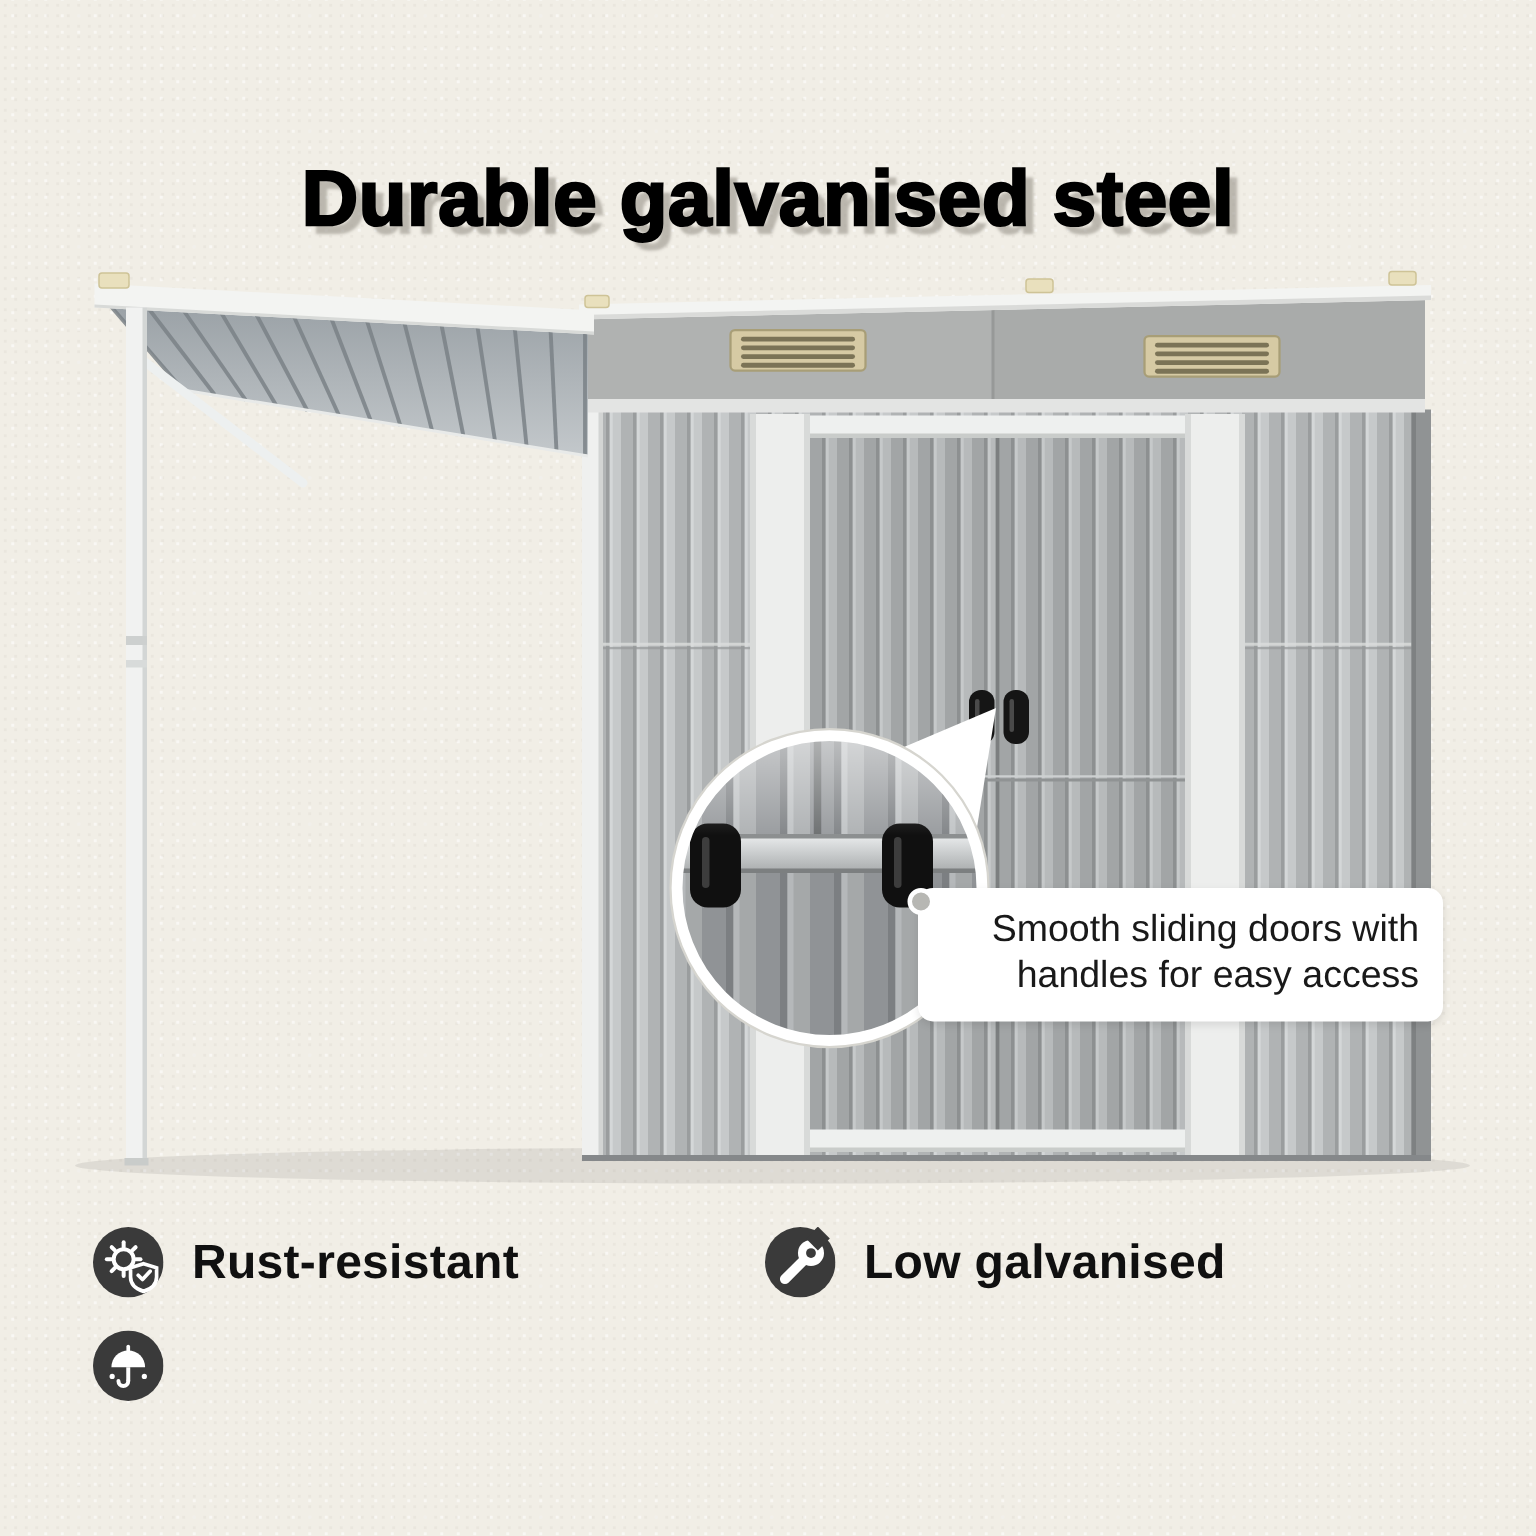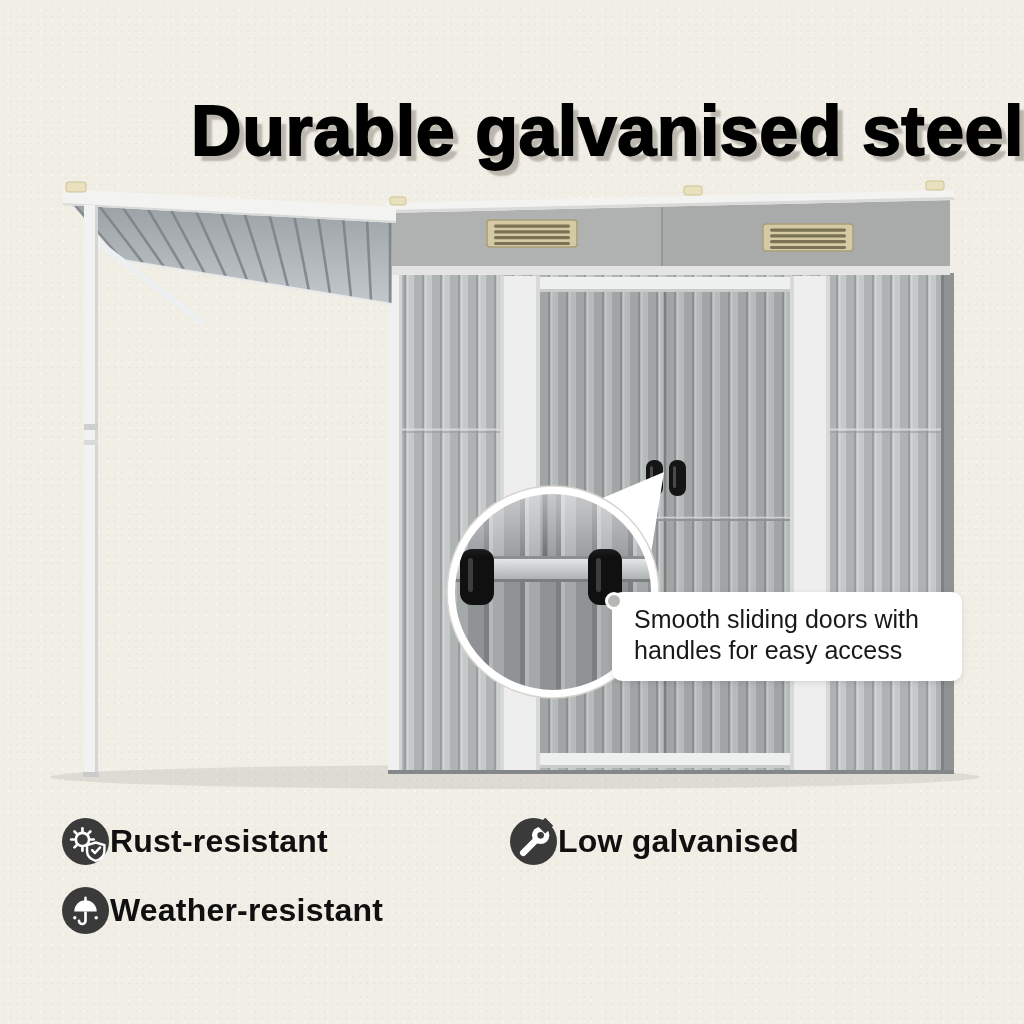--- a/index.html
+++ b/index.html
@@ -10,45 +10,46 @@
   }
   .page::before {
     content:""; position:absolute; inset:0; pointer-events:none;
     background-image:
       radial-gradient(rgba(120,110,90,0.06) 1px, transparent 1px),
       radial-gradient(rgba(255,255,255,0.55) 1px, transparent 1px);
     background-size:7px 7px, 11px 11px;
     background-position:0 0, 3px 5px;
   }
   .title {
-    position:absolute; top:44px; left:0; width:100%;
-    text-align:right; font-size:70px; font-weight:bold;
+    position:absolute; top:68px; left:0; width:100%;
+    text-align:center; font-size:52px; font-weight:bold;
     letter-spacing:0.5px; color:#000;
     -webkit-text-stroke:1.8px #000;
     text-shadow:6px 6px 2px rgba(158,154,144,0.65);
     white-space:nowrap;
   }
   .scene-svg { position:absolute; left:0; top:0; width:1024px; height:1024px; }
   .callout {
     position:absolute; left:612px; top:592px; width:312px;
     background:#ffffff; border-radius:10px;
     padding:12px 16px 14px 22px;
     font-size:25px; line-height:1.25; color:#191919; font-weight:500;
     box-shadow:0 2px 6px rgba(0,0,0,0.10);
+    text-align:right;
   }
   .callout-dot {
     position:absolute; left:-7px; top:0px; width:18px; height:18px;
     border-radius:50%; background:#b7b7b3; border:3px solid #ffffff;
     box-sizing:border-box;
   }
   .features {
     position:absolute; left:62px; top:818px;
     display:grid; grid-template-columns:448px auto; row-gap:22px;
   }
-  .feature { display:flex; align-items:center; gap:1px; }
+  .feature { display:flex; align-items:center; gap:19px; }
   .ficon { width:47px; height:47px; flex:0 0 auto; }
   .ficon svg { width:47px; height:47px; display:block; }
   .flabel { font-size:32px; font-weight:bold; color:#101010; letter-spacing:0.2px; }
 </style>
 </head>
 <body>
 
 <div class="page">
 
   <h1 class="title">Durable galvanised steel</h1>
@@ -253,18 +254,17 @@
         <svg viewBox="0 0 46 46">
           <circle cx="23" cy="23" r="23" fill="#3a3a3a"></circle>
           <path d="M12,24 a11,11 0 0 1 22,0 z" fill="#ffffff"></path>
           <line x1="23" y1="10.5" x2="23" y2="13.5" stroke="#ffffff" stroke-width="2.4" stroke-linecap="round"></line>
           <line x1="23" y1="24" x2="23" y2="33" stroke="#ffffff" stroke-width="2.6"></line>
           <path d="M23,33 a3.2,3.2 0 0 1 -6.4,0" fill="none" stroke="#ffffff" stroke-width="2.6" stroke-linecap="round"></path>
           <circle cx="12.5" cy="30" r="1.7" fill="#ffffff"></circle>
           <circle cx="33.5" cy="30" r="1.7" fill="#ffffff"></circle>
         </svg>
       </span>
-      <span class="flabel">Weather-resistant</span>
     </div>
 
 
   </div>
 </div>
 
 </body></html>

